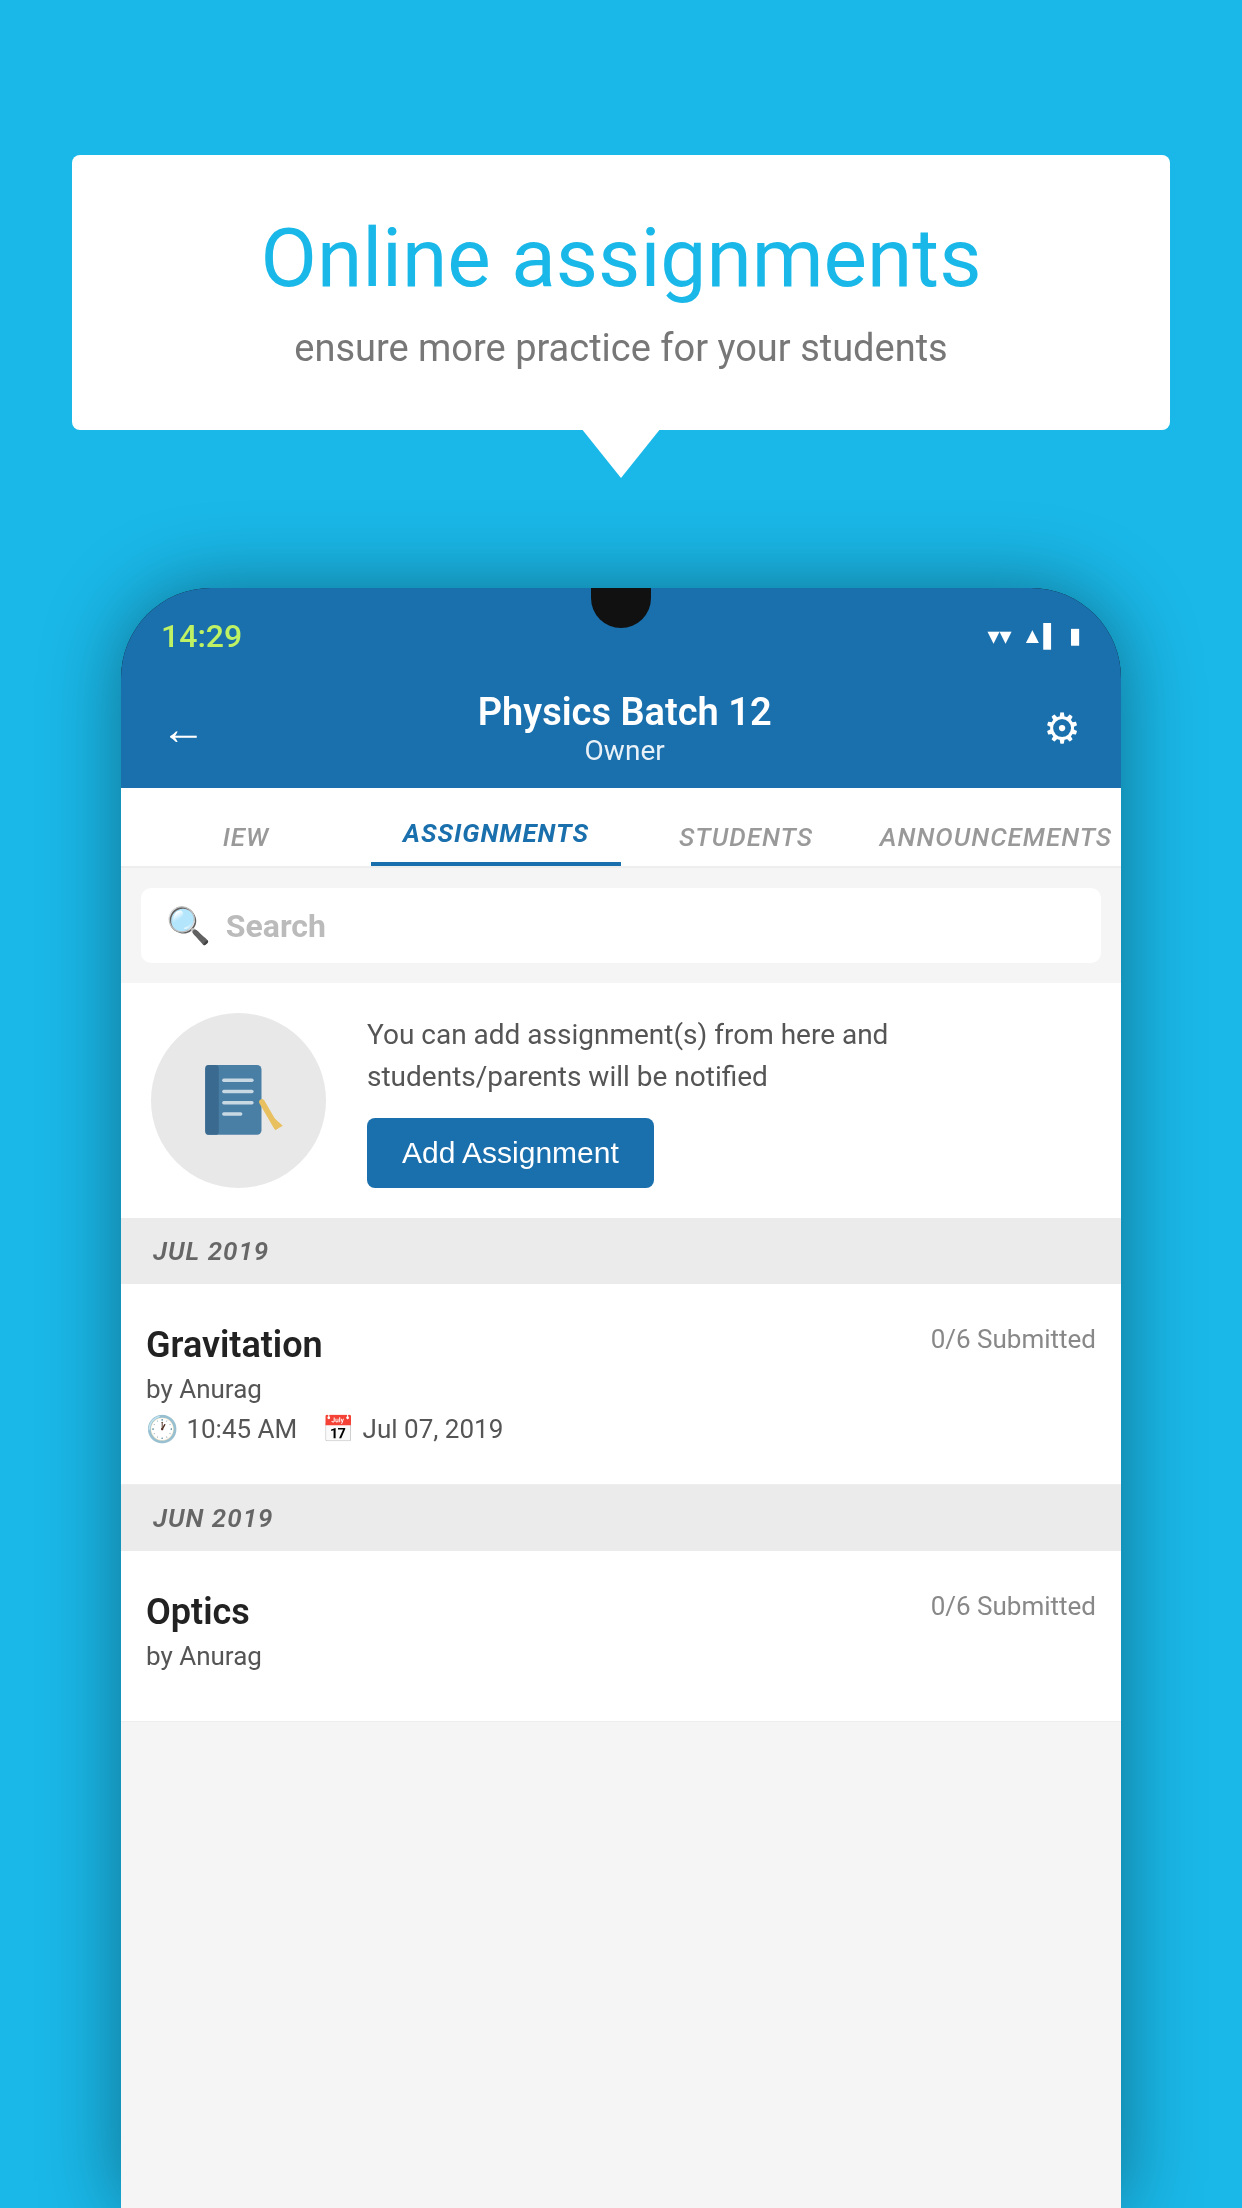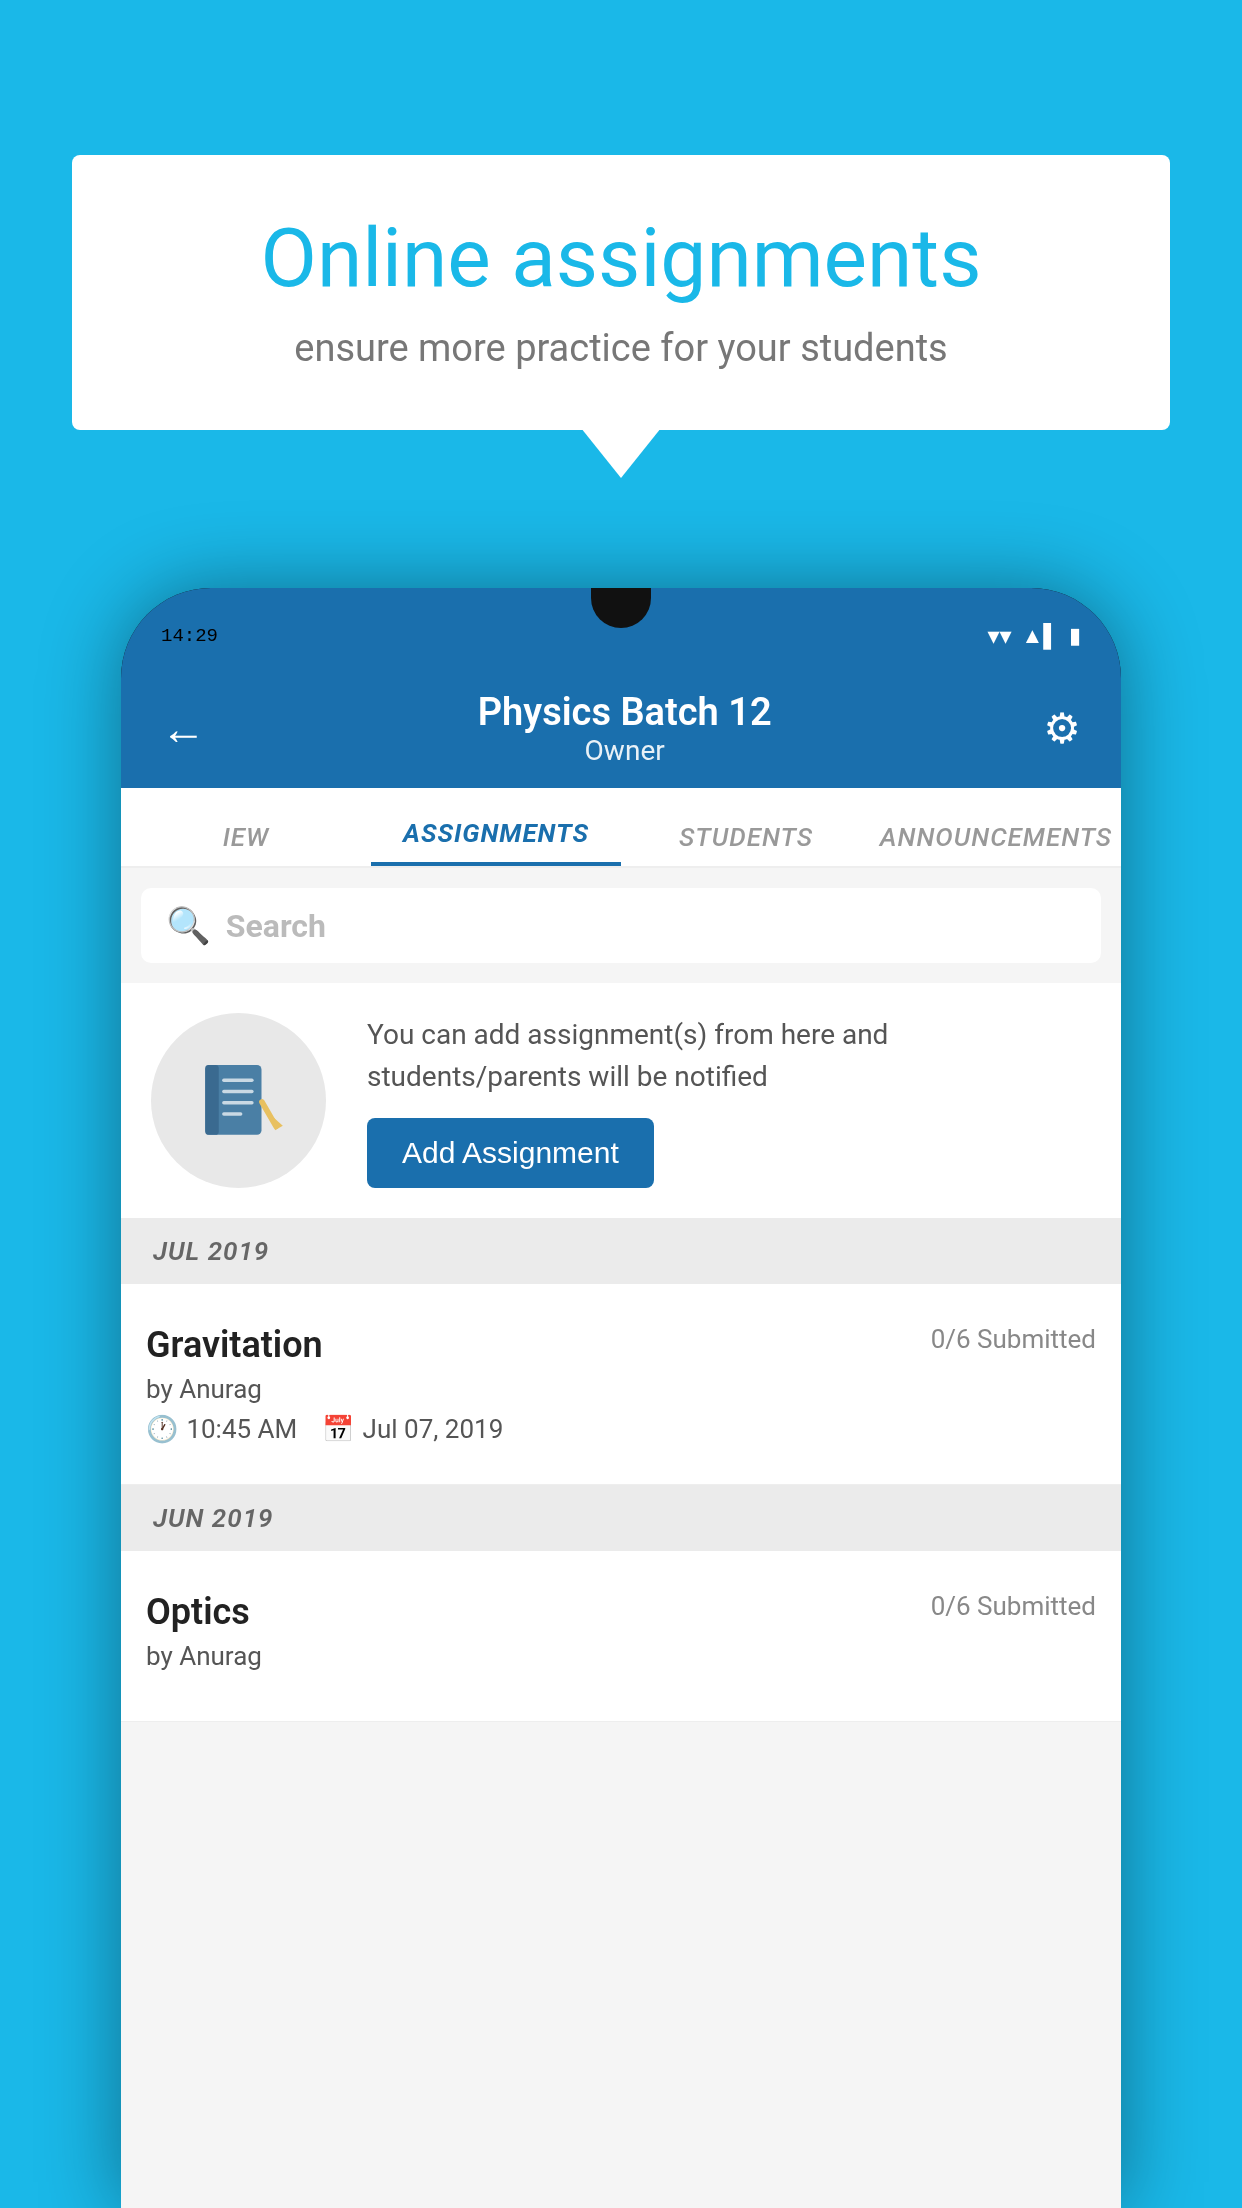--- a/index.html
+++ b/index.html
@@ -74,24 +74,23 @@
       height: 80px;
       background: #1a6fad;
       display: flex;
       align-items: center;
       justify-content: space-between;
       padding: 15px 40px 0 40px;
       z-index: 10;
     }
 
     .status-time {
-      color: #000000;
-      font-size: 19px;
+      color: #bef264;
+      font-size: 32px;
       font-weight: 500;
-      font-family: Liberation Mono, monospace;
     }
 
     .status-icons {
       display: flex;
       align-items: center;
       gap: 10px;
     }
 
     .notch-cutout {
       width: 60px;

